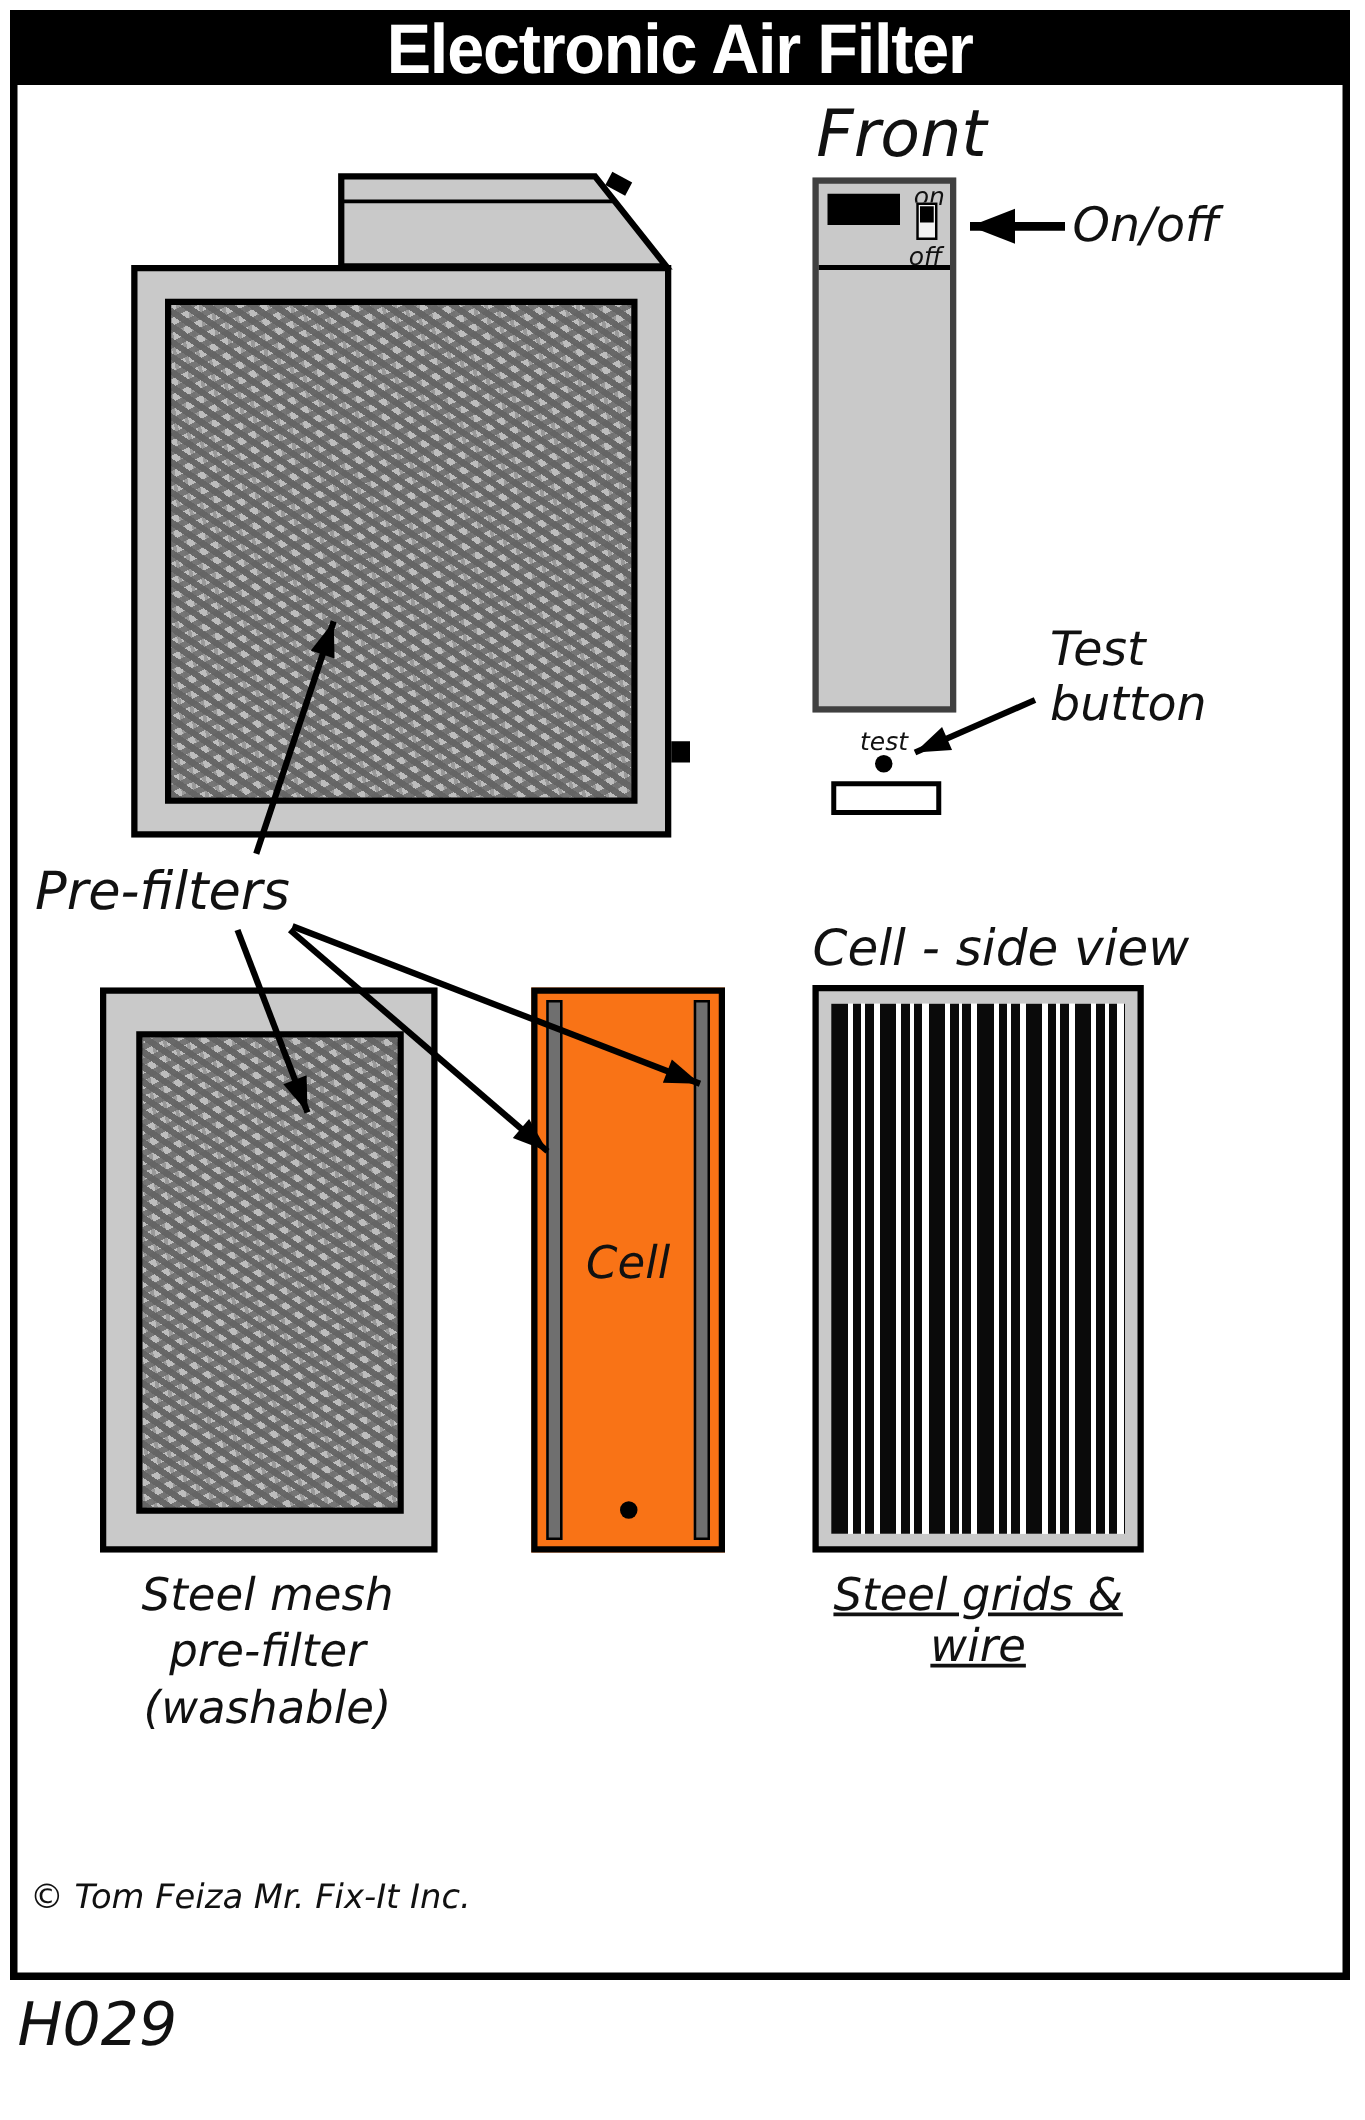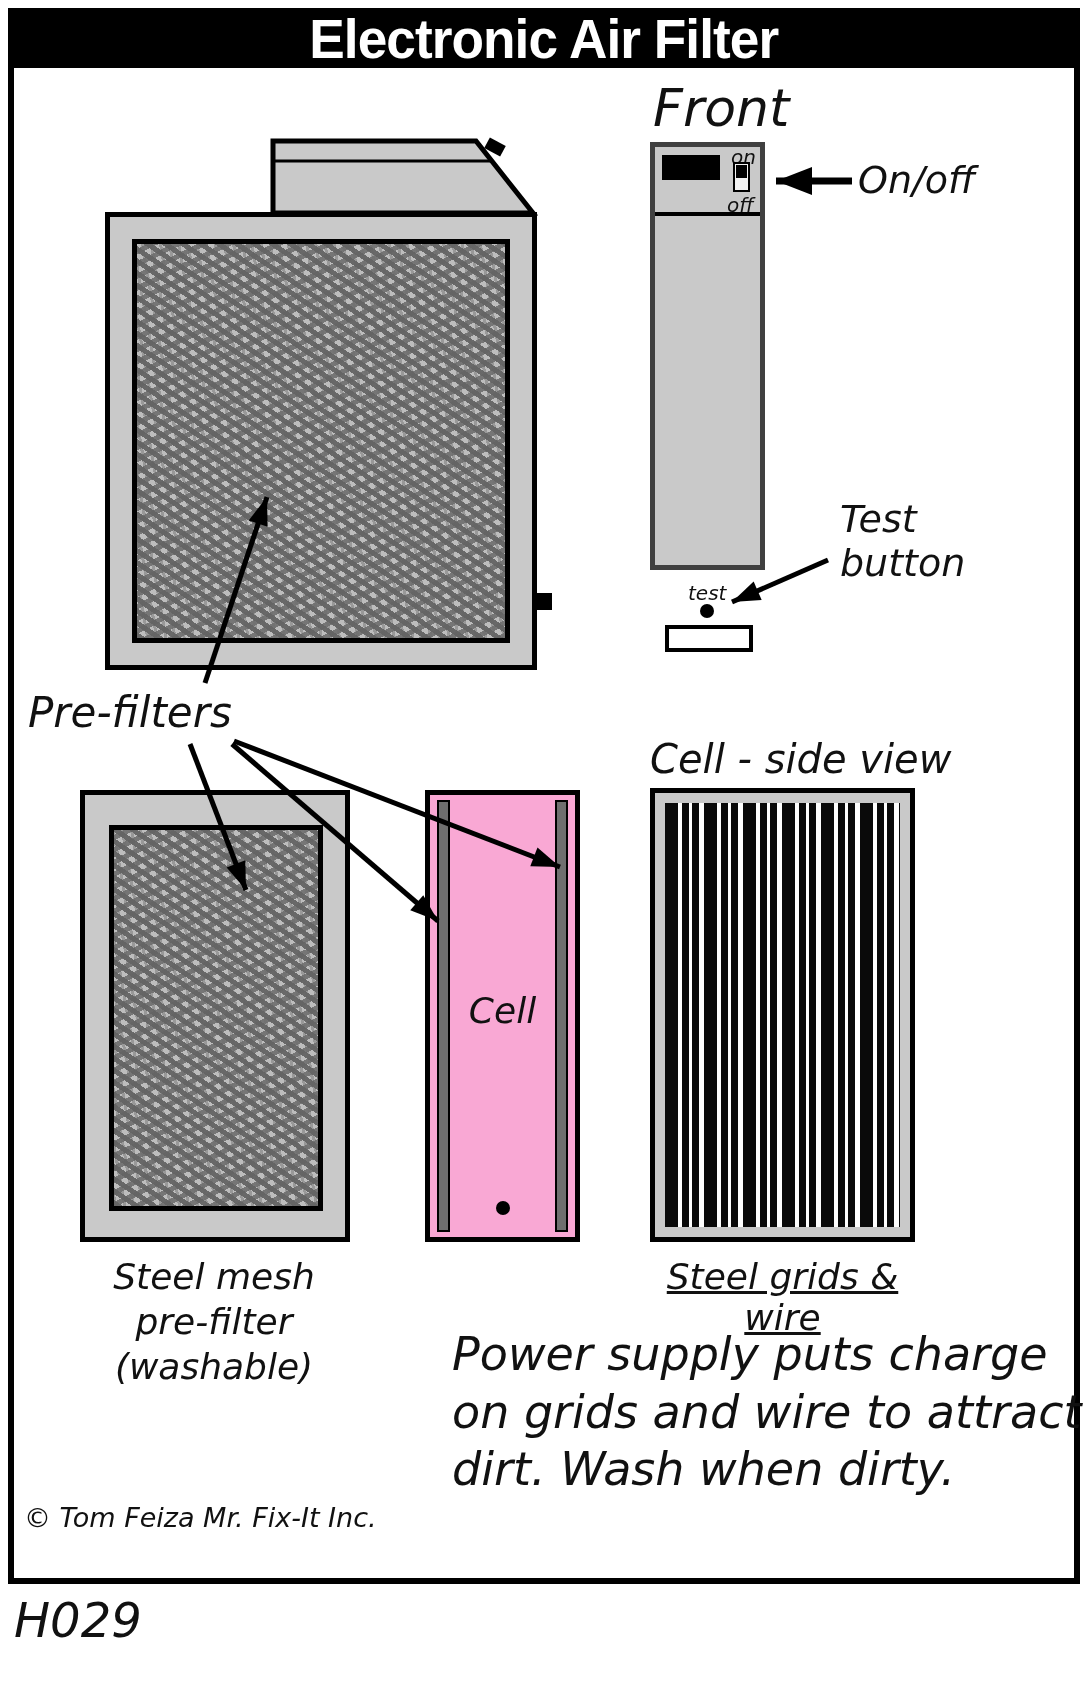--- a/index.html
+++ b/index.html
@@ -55,21 +55,21 @@
                 border: 4px solid #000; }
 
   
   .mesh-box { left: 80px; top: 790px; width: 270px; height: 452px;
               background: #c9c9c9; border: 5px solid #000; }
   .mesh-inner { position: absolute; left: 24px; top: 30px; right: 22px; bottom: 26px;
                 border: 5px solid #000; }
 
   
   .cell-box { left: 425px; top: 790px; width: 155px; height: 452px;
-              background: #f9a8d4; border: 5px solid #000; }
+              background: #f97316; border: 5px solid #000; }
   .cell-strip { position: absolute; top: 5px; bottom: 5px; width: 13px;
                 background: #6f6f6f; border: 2px solid #000; }
   .cell-strip.left  { left: 7px; }
   .cell-strip.right { right: 7px; }
   .cell-label { position: absolute; left: 0; right: 0; top: 195px; text-align: center;
                 font-size: 36px; font-style: italic; }
   .cell-dot { position: absolute; left: 50%; margin-left: -7px; bottom: 22px;
               width: 14px; height: 14px; border-radius: 50%; background: #000; }
 
   
@@ -145,23 +145,20 @@
 
   <div class="label front-label">Front</div>
   <div class="label onoff-label">On/off</div>
   <div class="label testbutton-label">Test button</div>
   <div class="label cellside-label">Cell - side view</div>
   <div class="label prefilters-label">Pre-filters</div>
   <div class="label meshbox-caption prelines">Steel mesh
 pre-filter
 (washable)</div>
   <div class="label gridbox-caption">Steel grids &amp; wire</div>
-  <div class="label note-text prelines">Power supply puts charge
-on grids and wire to attract
-dirt. Wash when dirty.</div>
   <div class="label copyright-text">© Tom Feiza Mr. Fix-It Inc.</div>
 
   <div class="title-bar">
     <span>Electronic Air Filter</span>
   </div>
 
   <div class="figure-code">H029</div>
 
   <svg class="layer arrows" width="1092" height="1696">
     <defs>

